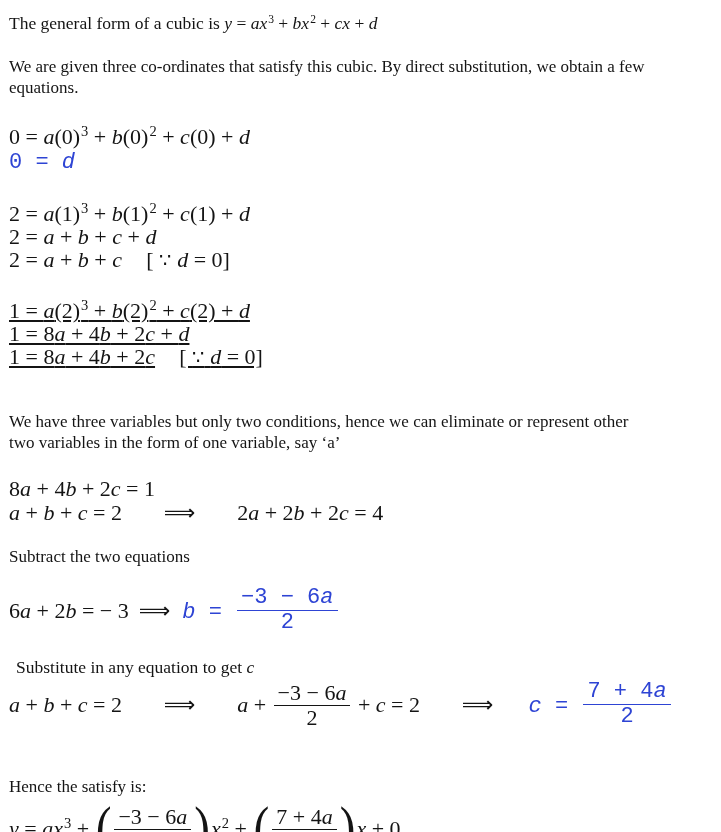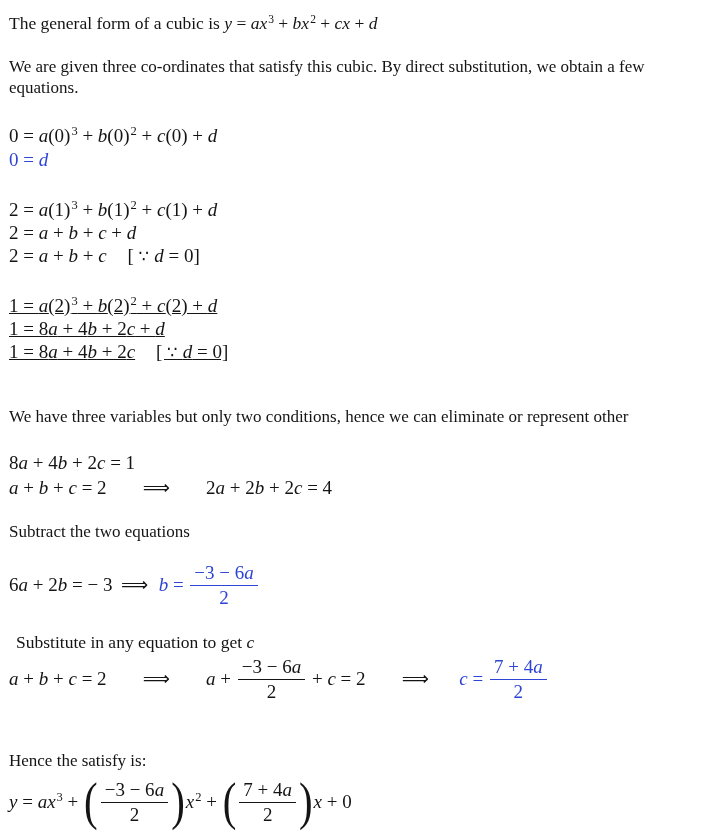--- a/index.html
+++ b/index.html
@@ -6,30 +6,30 @@
   * { box-sizing: border-box; }
   html,body { margin:0; padding:0; }
   body {
     width:721px; height:832px; overflow:hidden;
     background:#ffffff; color:var(--ink);
     font-family:"Liberation Serif", serif;
   }
   .doc { padding:6px 9px 0 9px; }
   .para { font-size:17px; line-height:21px; }
   .para .pline { white-space:nowrap; }
-  .eq { font-size:19px; line-height:24px; white-space:nowrap; }
+  .eq { font-size:22px; line-height:24px; white-space:nowrap; }
   .blk .eq { margin:0; }
   .tight .eq { line-height:23px; }
   .it { font-style:italic; }
   .rm { font-style:normal; }
   .sup { font-size:66%; vertical-align:0.55em; margin-left:1px; }
   .sym { font-family:"DejaVu Sans", sans-serif; font-size:90%; }
   .arrow { font-size:100%; }
   .gap { display:inline-block; }
-  .blue { color:var(--blue); }
+  .blue { color:var(--blue);font-family:Liberation Mono, monospace; }
   .frac { display:inline-block; vertical-align:middle; text-align:center; margin:0 2px; transform:translateY(-2px); }
   .frac .num { display:block; padding:0 4px 2px 4px; border-bottom:1.5px solid currentColor; line-height:21px; }
   .frac .den { display:block; padding-top:1px; line-height:21px; }
   .bigp { display:inline-block; font-size:215%; line-height:1; vertical-align:middle; transform:translateY(-2px) scaleY(1.30); padding:0 1px; font-style:normal; }
 
   #l-intro   { margin-top:1px; font-size:17.5px; }
   #p-given   { margin-top:21px; }
   #b1        { margin-top:21px; }
   #b2        { margin-top:22px; }
   #b3        { margin-top:22px;text-decoration:underline; }
@@ -66,20 +66,21 @@
   </div>
 
   <div id="b3" class="blk tight">
     <div class="eq"><span class="rm">1 = </span><span class="it">a</span><span class="rm">(2)</span><span class="sup">3</span><span class="rm"> + </span><span class="it">b</span><span class="rm">(2)</span><span class="sup">2</span><span class="rm"> + </span><span class="it">c</span><span class="rm">(2) + </span><span class="it">d</span></div>
     <div class="eq"><span class="rm">1 = 8</span><span class="it">a</span><span class="rm"> + 4</span><span class="it">b</span><span class="rm"> + 2</span><span class="it">c</span><span class="rm"> + </span><span class="it">d</span></div>
     <div class="eq"><span class="rm">1 = 8</span><span class="it">a</span><span class="rm"> + 4</span><span class="it">b</span><span class="rm"> + 2</span><span class="it">c</span><span class="gap" style="width: 1.1em;"></span><span class="rm">[ </span><span class="sym">∵</span><span class="rm"> </span><span class="it">d</span><span class="rm"> = 0]</span></div>
   </div>
 
   <div id="p-vars" class="para">
     <div class="pline">We have three variables but only two conditions, hence we can eliminate or represent other</div>
+    <div class="pline">two variables in the form of one variable, say ‘a’</div>
   </div>
 
   <div id="b4" class="blk">
     <div class="eq"><span class="rm">8</span><span class="it">a</span><span class="rm"> + 4</span><span class="it">b</span><span class="rm"> + 2</span><span class="it">c</span><span class="rm"> = 1</span></div>
     <div class="eq"><span class="it">a</span><span class="rm"> + </span><span class="it">b</span><span class="rm"> + </span><span class="it">c</span><span class="rm"> = 2</span><span class="gap" style="width: 1.9em;"></span><span class="sym arrow">⟹</span><span class="gap" style="width: 1.9em;"></span><span class="rm">2</span><span class="it">a</span><span class="rm"> + 2</span><span class="it">b</span><span class="rm"> + 2</span><span class="it">c</span><span class="rm"> = 4</span></div>
   </div>
 
   <div id="p-sub" class="para">Subtract the two equations</div>
 
   <div id="eq-sub" class="eq"><span class="rm">6</span><span class="it">a</span><span class="rm"> + 2</span><span class="it">b</span><span class="rm"> = − 3</span><span class="gap" style="width: 0.45em;"></span><span class="sym arrow">⟹</span><span class="gap" style="width: 0.55em;"></span><span class="blue"><span class="it">b</span><span class="rm"> = </span><span class="frac"><span class="num"><span class="rm">−3 − 6</span><span class="it">a</span></span><span class="den"><span class="rm">2</span></span></span></span></div>

